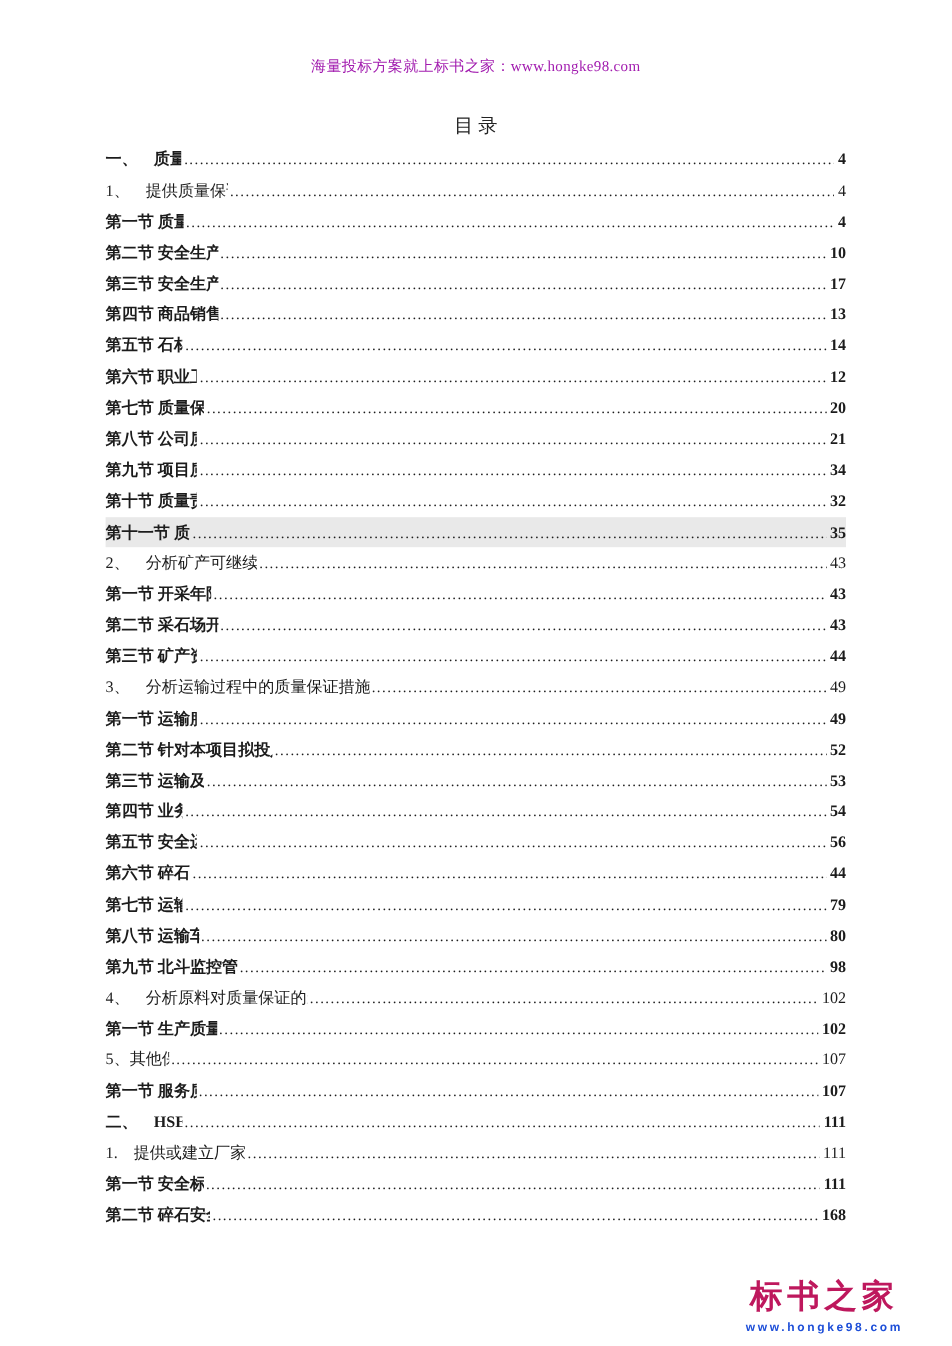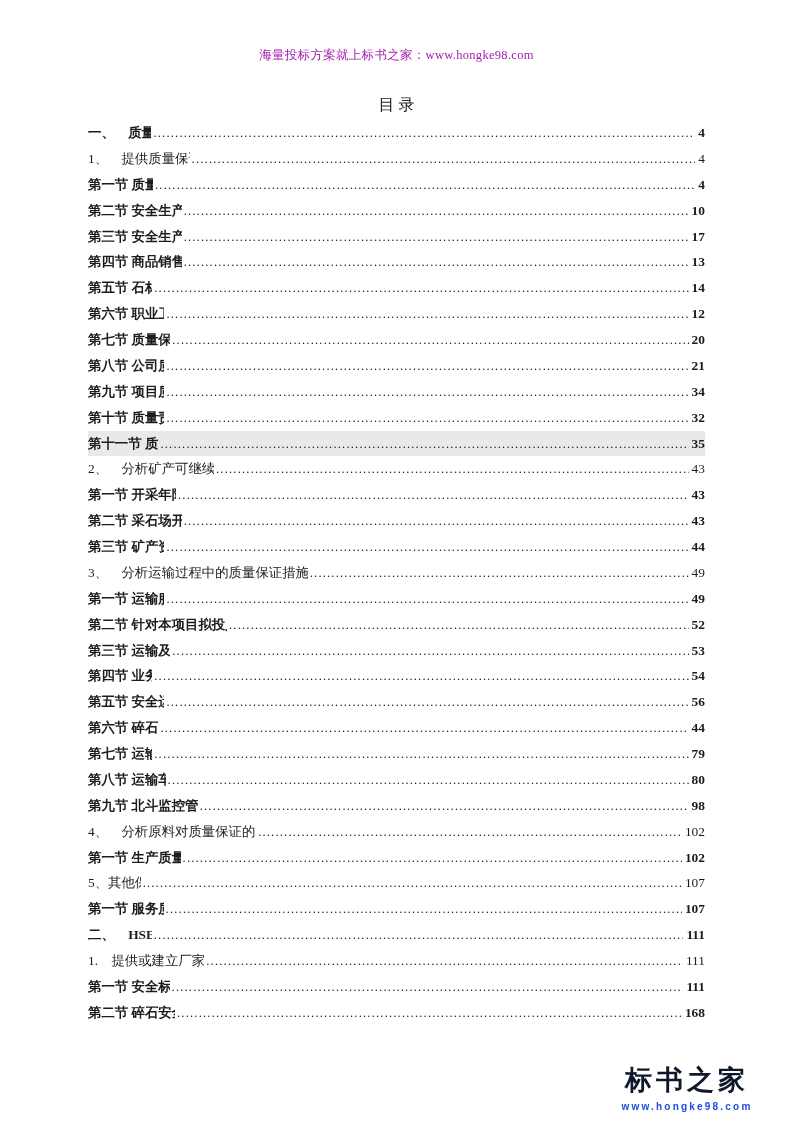--- a/index.html
+++ b/index.html
@@ -63,21 +63,21 @@
     right:16px;
     bottom:10px;
     width:180px;
     text-align:center;
     font-family:"Liberation Sans","DejaVu Sans",sans-serif;
   }
   .wm-logo {
     font-size:27px;
     font-weight:800;
     letter-spacing:4px;
-    color:#0f172a;
+    color:#be185d;
   }
   .wm-url {
     margin-top:3px;
     font-size:10px;
     font-weight:700;
     letter-spacing:2.2px;
     color:#1d4ed8;
   }
 </style>
 </head>

